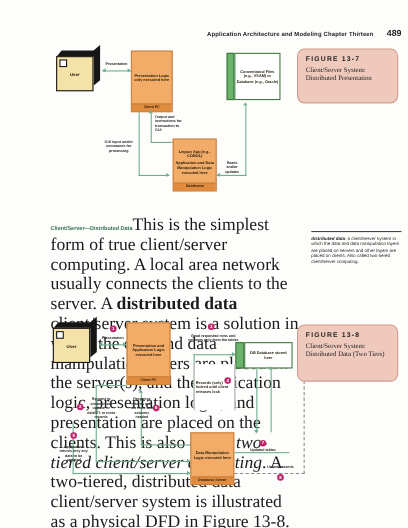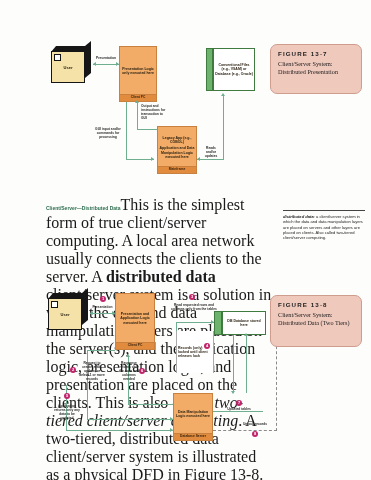--- a/index.html
+++ b/index.html
@@ -146,20 +146,24 @@
     line-height:1;
   }
   .dashed { position:absolute; border-left:0.8px dashed #8a8a8a; }
   .dashedh { position:absolute; border-top:0.8px dashed #8a8a8a; }
 </style>
 </head>
 <body>
 
 <div class="page">
 
+  <div class="runhead">
+    <span>Application Architecture and Modeling  Chapter Thirteen</span>
+    <span class="folio">489</span>
+  </div>
 
   <div class="fig" style="left:0;top:0;width:371px;height:190px;">
 
     <div class="cube" style="left:47px;top:46px;width:46px;height:40px;">
       <div class="topface"></div>
       <div class="sideface"></div>
       <div class="front">
         <span>User</span>
       </div>
       <div class="sq"></div>

